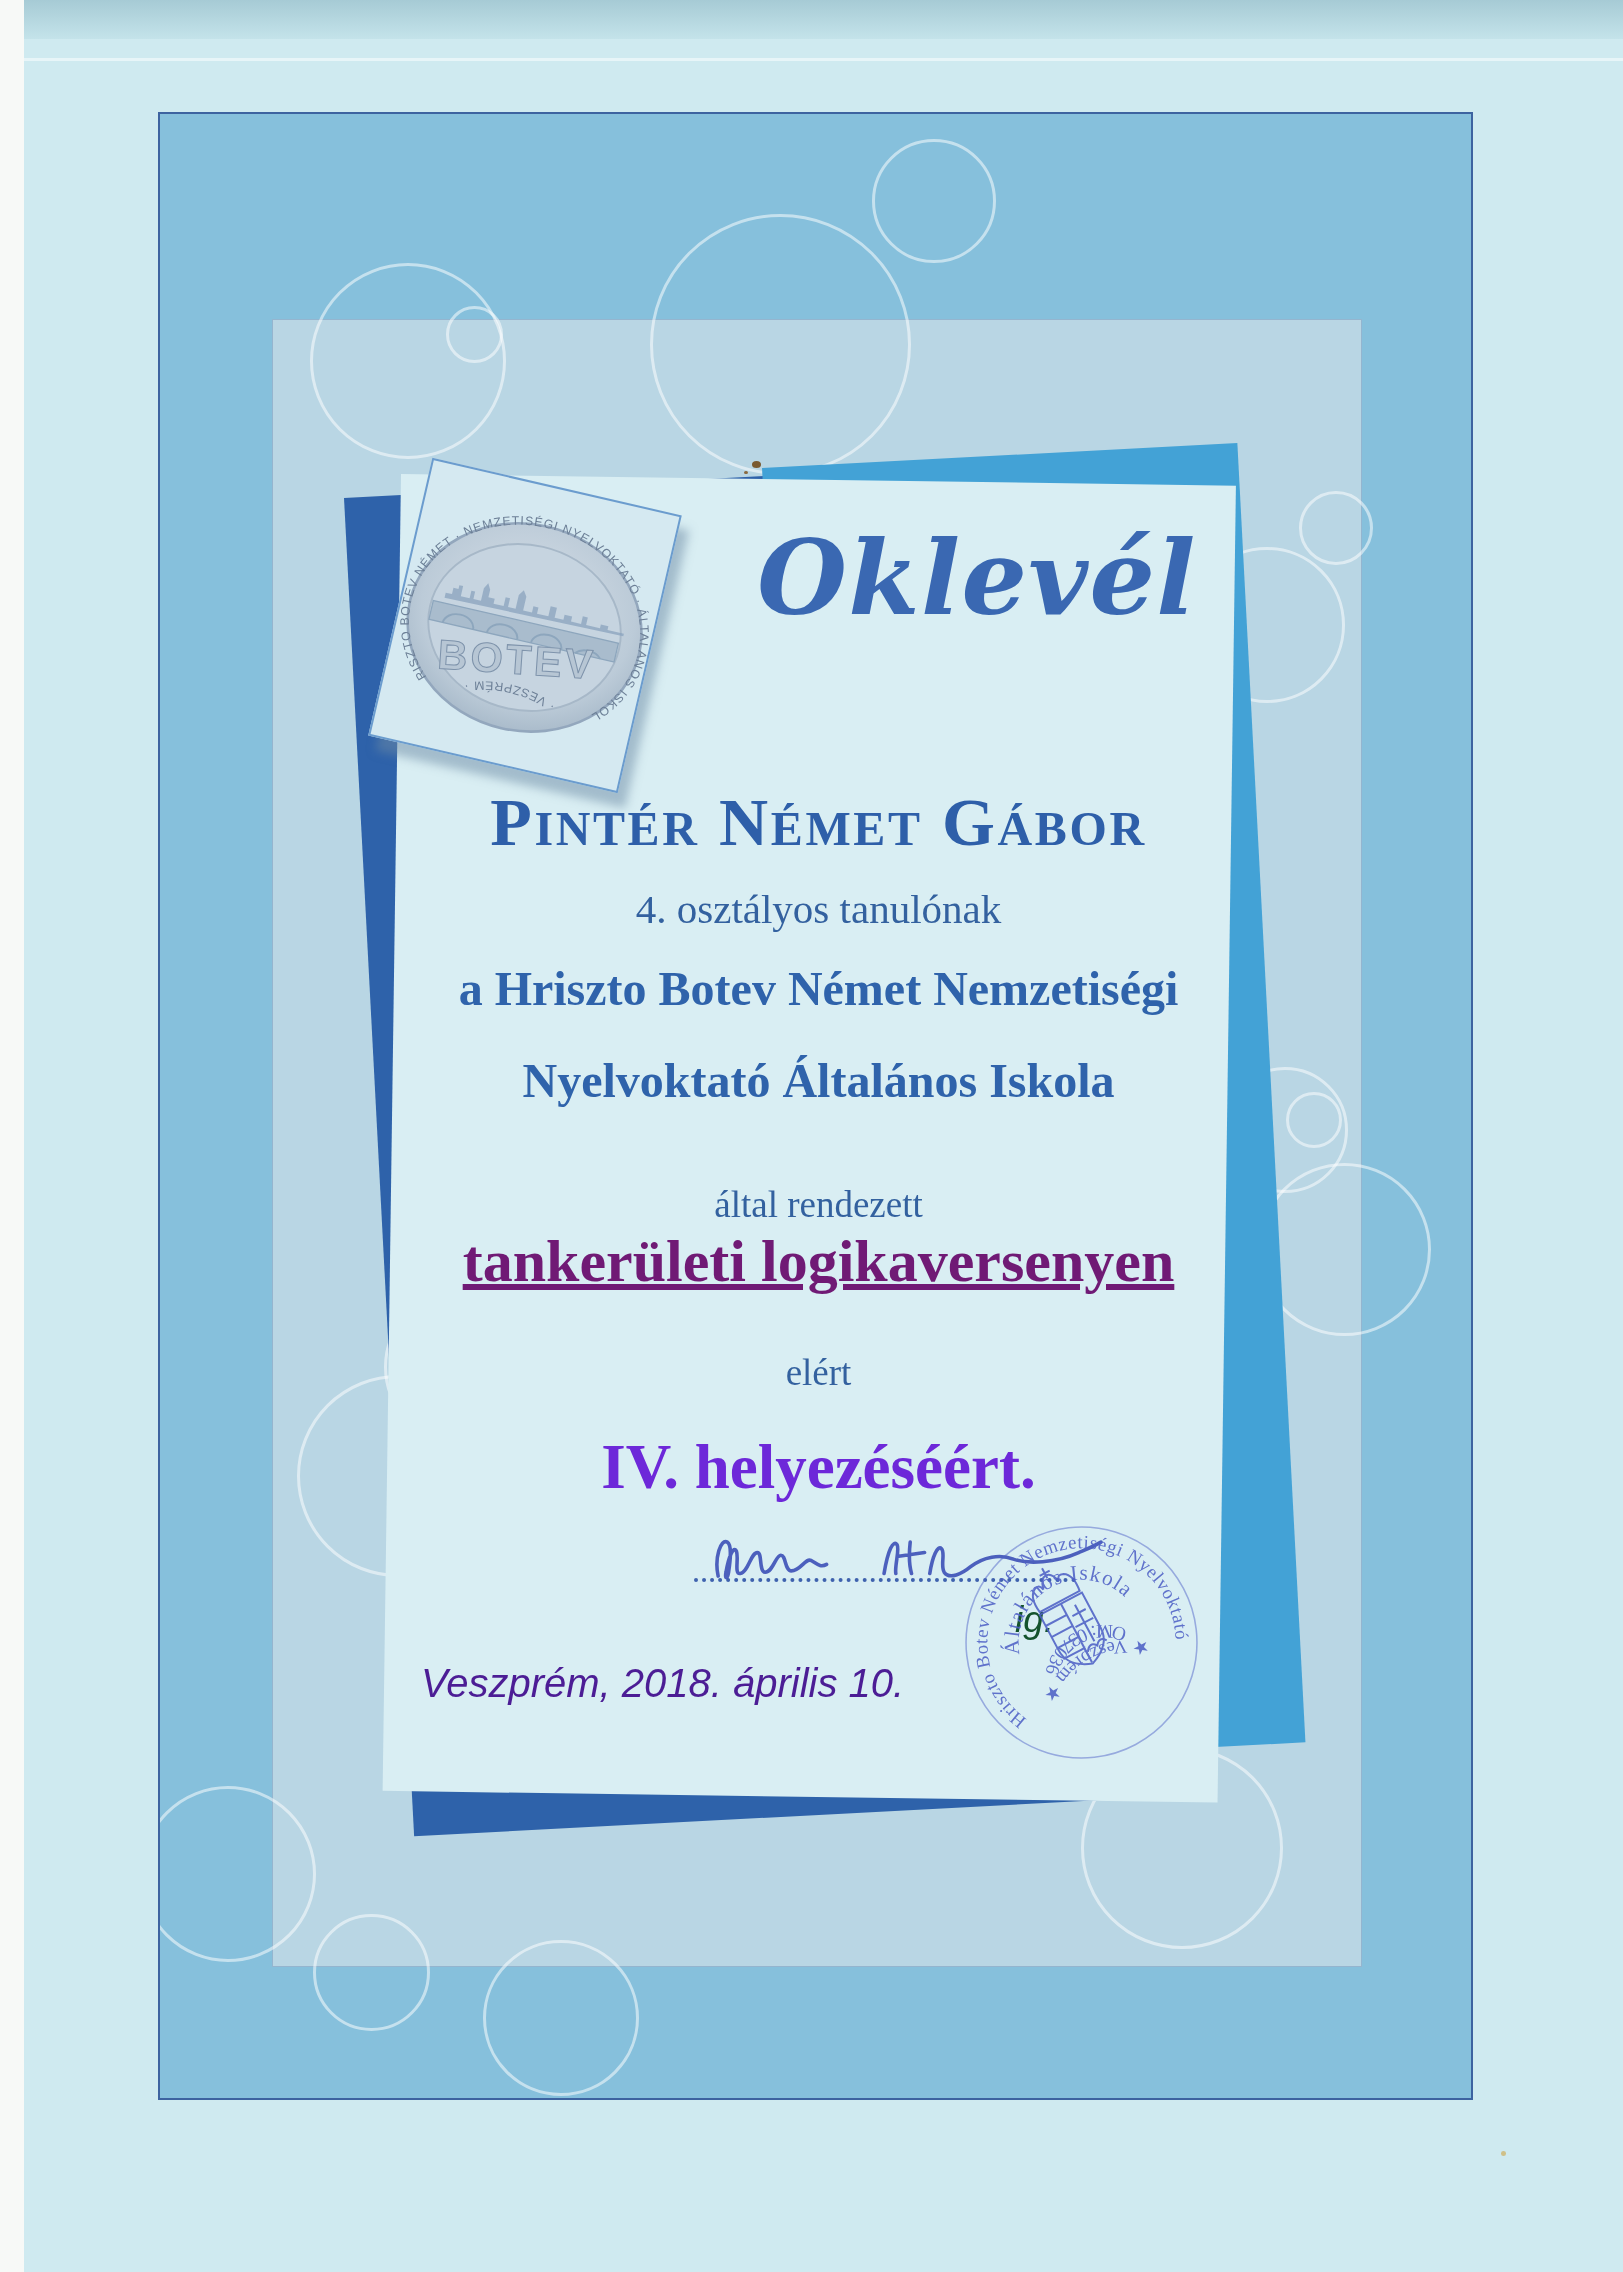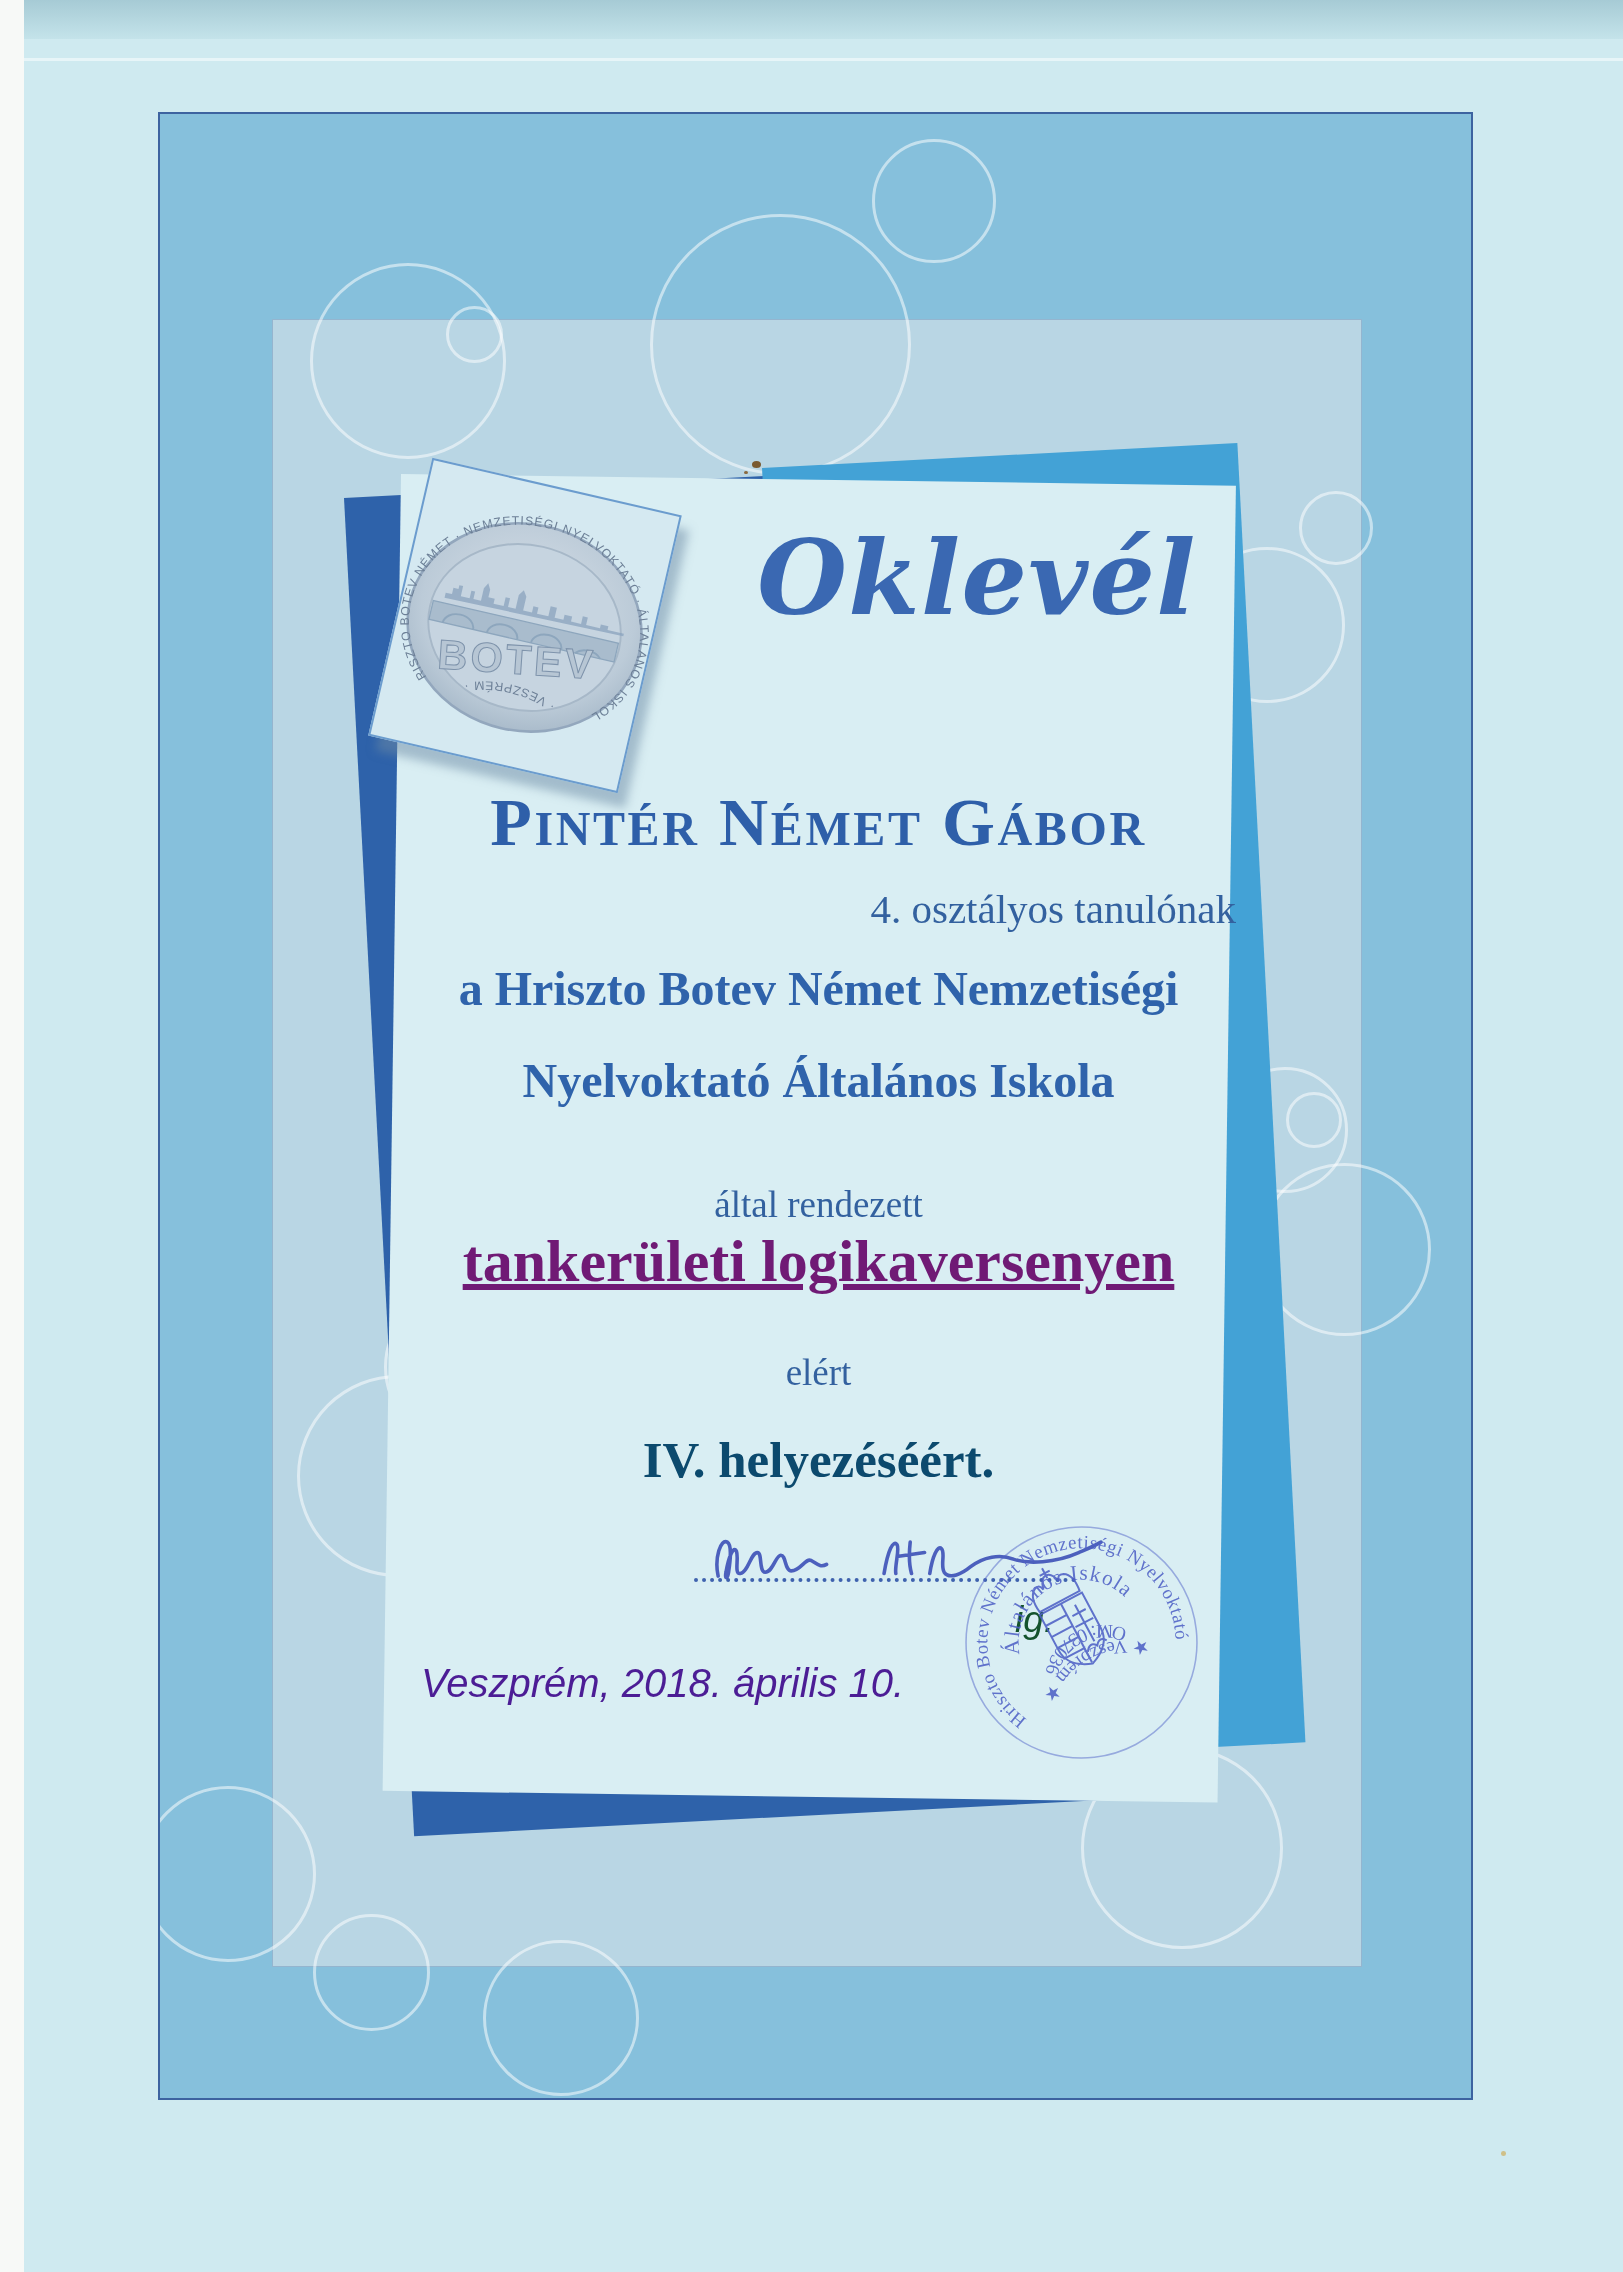--- a/index.html
+++ b/index.html
@@ -31,21 +31,21 @@
        box-shadow:10.5px 13px 9.2px rgba(110,140,165,.5);z-index:6;}
   .seal-card svg{position:absolute;left:0;top:3.9px;width:252px;height:277px;}
 
   
   .ctext{position:absolute;left:241px;width:835px;text-align:center;color:#33619f;z-index:7;}
   .title{left:588px;width:458px;font-family:"DejaVu Serif",serif;font-style:italic;font-weight:bold;
        font-size:103px;color:#3a68b2;letter-spacing:1.3px;}
   .name{font-variant:small-caps;font-weight:600;font-size:68px;color:#2e5fa9;letter-spacing:2.6px;}
   .t63{font-size:41px;} .t73{font-size:48px;font-weight:bold;color:#2f63ab;}
   .t57{font-size:37px;} .t92{font-size:60px;font-weight:bold;color:#701a75;text-decoration:underline;}
-  .t90{font-size:51px;font-weight:bold;color:#0c4a6e;}
+  .t90{font-size:63px;font-weight:bold;color:#6d28d9;}
 
   .sig-svg{position:absolute;left:549px;top:1402px;width:405px;height:98px;z-index:8;}
   .dotted-line{position:absolute;left:534px;top:1459px;width:382px;height:5.2px;
        border-bottom:4.6px dotted #3f62ae;z-index:7;}
   .ig-label{position:absolute;left:855px;top:1485px;font-family:"Liberation Sans",sans-serif;
        font-style:italic;font-size:37px;color:#14532d;z-index:7;}
   .date-line{position:absolute;left:261px;top:1547px;font-family:"Liberation Sans",sans-serif;
        font-style:italic;font-size:40px;color:#4c1d95;z-index:7;}
   .stamp-svg{position:absolute;left:796px;top:1403px;width:251px;height:251px;
        transform:rotate(-28deg);opacity:.88;z-index:9;}
@@ -110,21 +110,21 @@
         <path d="M70,206 a24,18 0 0 1 48,0 m22,0 a24,18 0 0 1 48,0 m22,0 a24,18 0 0 1 48,0 m22,0 a24,18 0 0 1 40,0" fill="none" stroke="#8da6bd" stroke-width="3"></path>
         <text x="195" y="258" text-anchor="middle" font-family="Liberation Sans, sans-serif" font-weight="bold" font-size="64" letter-spacing="5" fill="#b7c6d4" stroke="#7e93ab" stroke-width="1.6" transform="rotate(-9 195 240)">BOTEV</text>
       </svg>
     </div>
 
     <div class="speck" style="left:592px;top:347px;width:9.2px;height:7.2px;background:#7a5a30;z-index:7;"></div>
     <div class="speck" style="left:584px;top:357px;width:3.9px;height:3.3px;background:#8a6a40;z-index:7;"></div>
 
     <div class="ctext title" style="top:403px;">Oklevél</div>
     <div class="ctext name" style="top:669px;">Pintér Német Gábor</div>
-    <div class="ctext t63" style="top:771px;text-align:right;">4. osztályos tanulónak</div>
+    <div class="ctext t63" style="top:771px;">4. osztályos tanulónak</div>
     <div class="ctext t73" style="top:847px;">a Hriszto Botev Német Nemzetiségi</div>
     <div class="ctext t73" style="top:939px;">Nyelvoktató Általános Iskola</div>
     <div class="ctext t57" style="top:1030px;margin-top:39px;">által rendezett</div>
     <div class="ctext t92" style="top:1113px;">tankerületi logikaversenyen</div>
     <div class="ctext t57" style="top:1237px;">elért</div>
     <div class="ctext t90" style="top:1317px;">IV. helyezéséért.</div>
 
     <div class="dotted-line"></div>
     <svg class="sig-svg" viewBox="0 0 620 150">
       <path d="M14,92 C8,64 18,34 28,40 C36,45 32,72 30,86 C28,98 24,96 26,86

